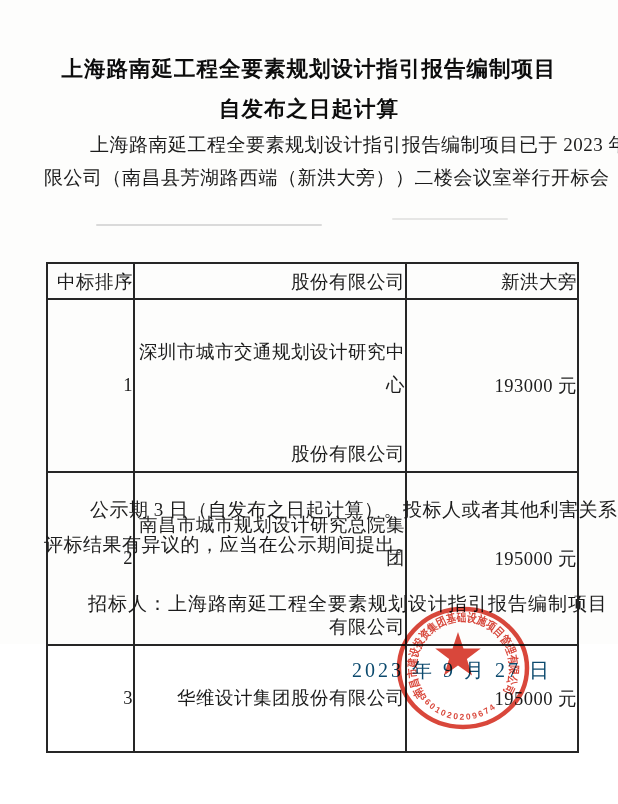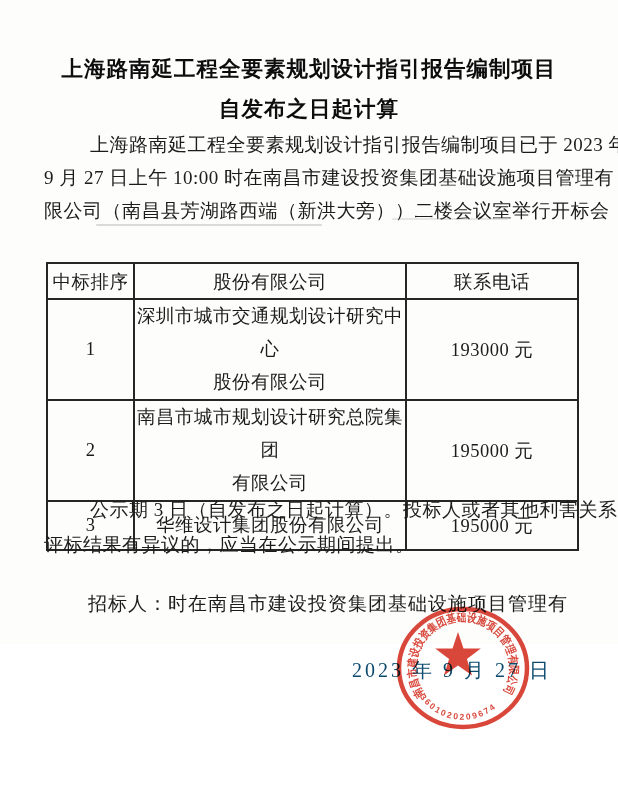--- a/index.html
+++ b/index.html
@@ -8,26 +8,26 @@
 
   .title{position:absolute;top:49px;left:0;width:618px;text-align:center;
          font-weight:bold;font-size:21.5px;line-height:40px;letter-spacing:1px;color:#0d0d0d;}
 
   .intro{position:absolute;top:128px;left:44px;width:535px;font-size:19px;
          line-height:33px;letter-spacing:.5px;}
   .line{white-space:nowrap;}
   .indent{padding-left:46px;}
 
   table.bid-table{position:absolute;top:262px;left:46px;width:531px;border-collapse:collapse;table-layout:fixed;}
-  table.bid-table td{border:2px solid #262626;text-align:center;vertical-align:middle;
+  table.bid-table td{border:2px solid #262626;text-align:right;vertical-align:middle;
          font-size:18.5px;padding:0;letter-spacing:.5px;}
   col.c1{width:87px;} col.c2{width:272px;} col.c3{width:172px;}
   tr.thead td{height:34px;}
   tr.row1 td{height:70px;} tr.row2 td{height:67px;border-radius:9px;} tr.row3 td{height:47px;}
-  .nameline{line-height:33px;}
+  .nameline{line-height:33px;margin-top:36px;}
 
   .notice{position:absolute;top:492px;left:44px;width:535px;font-size:19px;
           line-height:35px;letter-spacing:.5px;}
 
   .tenderer{position:absolute;top:591px;left:88px;font-size:19px;letter-spacing:1px;white-space:nowrap;}
   .phone{position:absolute;top:629px;left:88px;font-size:19px;letter-spacing:1px;white-space:nowrap;}
   .date{position:absolute;top:657px;left:352px;font-size:20px;letter-spacing:3px;white-space:nowrap;color:#0c4a6e;}
 
   .seal{position:absolute;left:392px;top:604px;width:142px;height:130px;
         mix-blend-mode:multiply;opacity:.92;z-index:5;}
@@ -42,38 +42,37 @@
 
 <div class="page">
 
   <div class="title">
     <div>上海路南延工程全要素规划设计指引报告编制项目</div>
     <div>自发布之日起计算</div>
   </div>
 
   <div class="intro">
     <div class="line indent">上海路南延工程全要素规划设计指引报告编制项目已于 2023 年</div>
-    <div class="line">9 月 27 日上午 10:00 时在南昌市建设投资集团基础设施项目管理有</div>
     <div class="line">限公司（南昌县芳湖路西端（新洪大旁））二楼会议室举行开标会，</div>
   </div>
 
   <div class="artifact a1"></div>
   <div class="artifact a2"></div>
 
   <table class="bid-table">
     <colgroup>
         <col class="c1">
         <col class="c2">
         <col class="c3">
       </colgroup>
     <tbody>
       <tr class="thead">
         <td>中标排序</td>
         <td>股份有限公司</td>
-        <td>联系电话</td>
+        <td>新洪大旁</td>
       </tr>
       <tr class="row1">
         <td>1</td>
         <td>
           <div class="nameline">深圳市城市交通规划设计研究中心</div>
           <div class="nameline">股份有限公司</div>
         </td>
         <td>193000 元</td>
       </tr>
       <tr class="row2">
@@ -93,21 +92,21 @@
         <td>195000 元</td>
       </tr>
     </tbody>
   </table>
 
   <div class="notice">
     <div class="line indent">公示期 3 日（自发布之日起计算）。投标人或者其他利害关系人对</div>
     <div class="line">评标结果有异议的，应当在公示期间提出。</div>
   </div>
 
-  <div class="tenderer">招标人：时在南昌市建设投资集团基础设施项目管理有</div>
+  <div class="tenderer">招标人：上海路南延工程全要素规划设计指引报告编制项目</div>
   <div class="date">2023 年 9 月 27 日</div>
 
   <svg class="seal" viewBox="0 0 142 130" aria-hidden="true">
     <ellipse cx="71" cy="64" rx="64" ry="59" fill="none" stroke="#d6372a" stroke-width="4.5"></ellipse>
     <path id="ringPath" d="M 32.5,91 A 47,47 0 1 1 109.5,91" fill="none"></path>
     <text font-size="11.5">
       <textPath href="#ringPath" textLength="202" lengthAdjust="spacingAndGlyphs">南昌市建设投资集团基础设施项目管理有限公司</textPath>
     </text>
     <polygon fill="#d6372a" points="66,28 60.5,44.4 43.2,44.6 57.1,54.9 51.9,71.4 66,61.4 80.1,71.4 74.9,54.9 88.8,44.6 71.5,44.4"></polygon>
     <path id="codePath" d="M 24,86 A 52,52 0 0 0 118,86" fill="none"></path>

